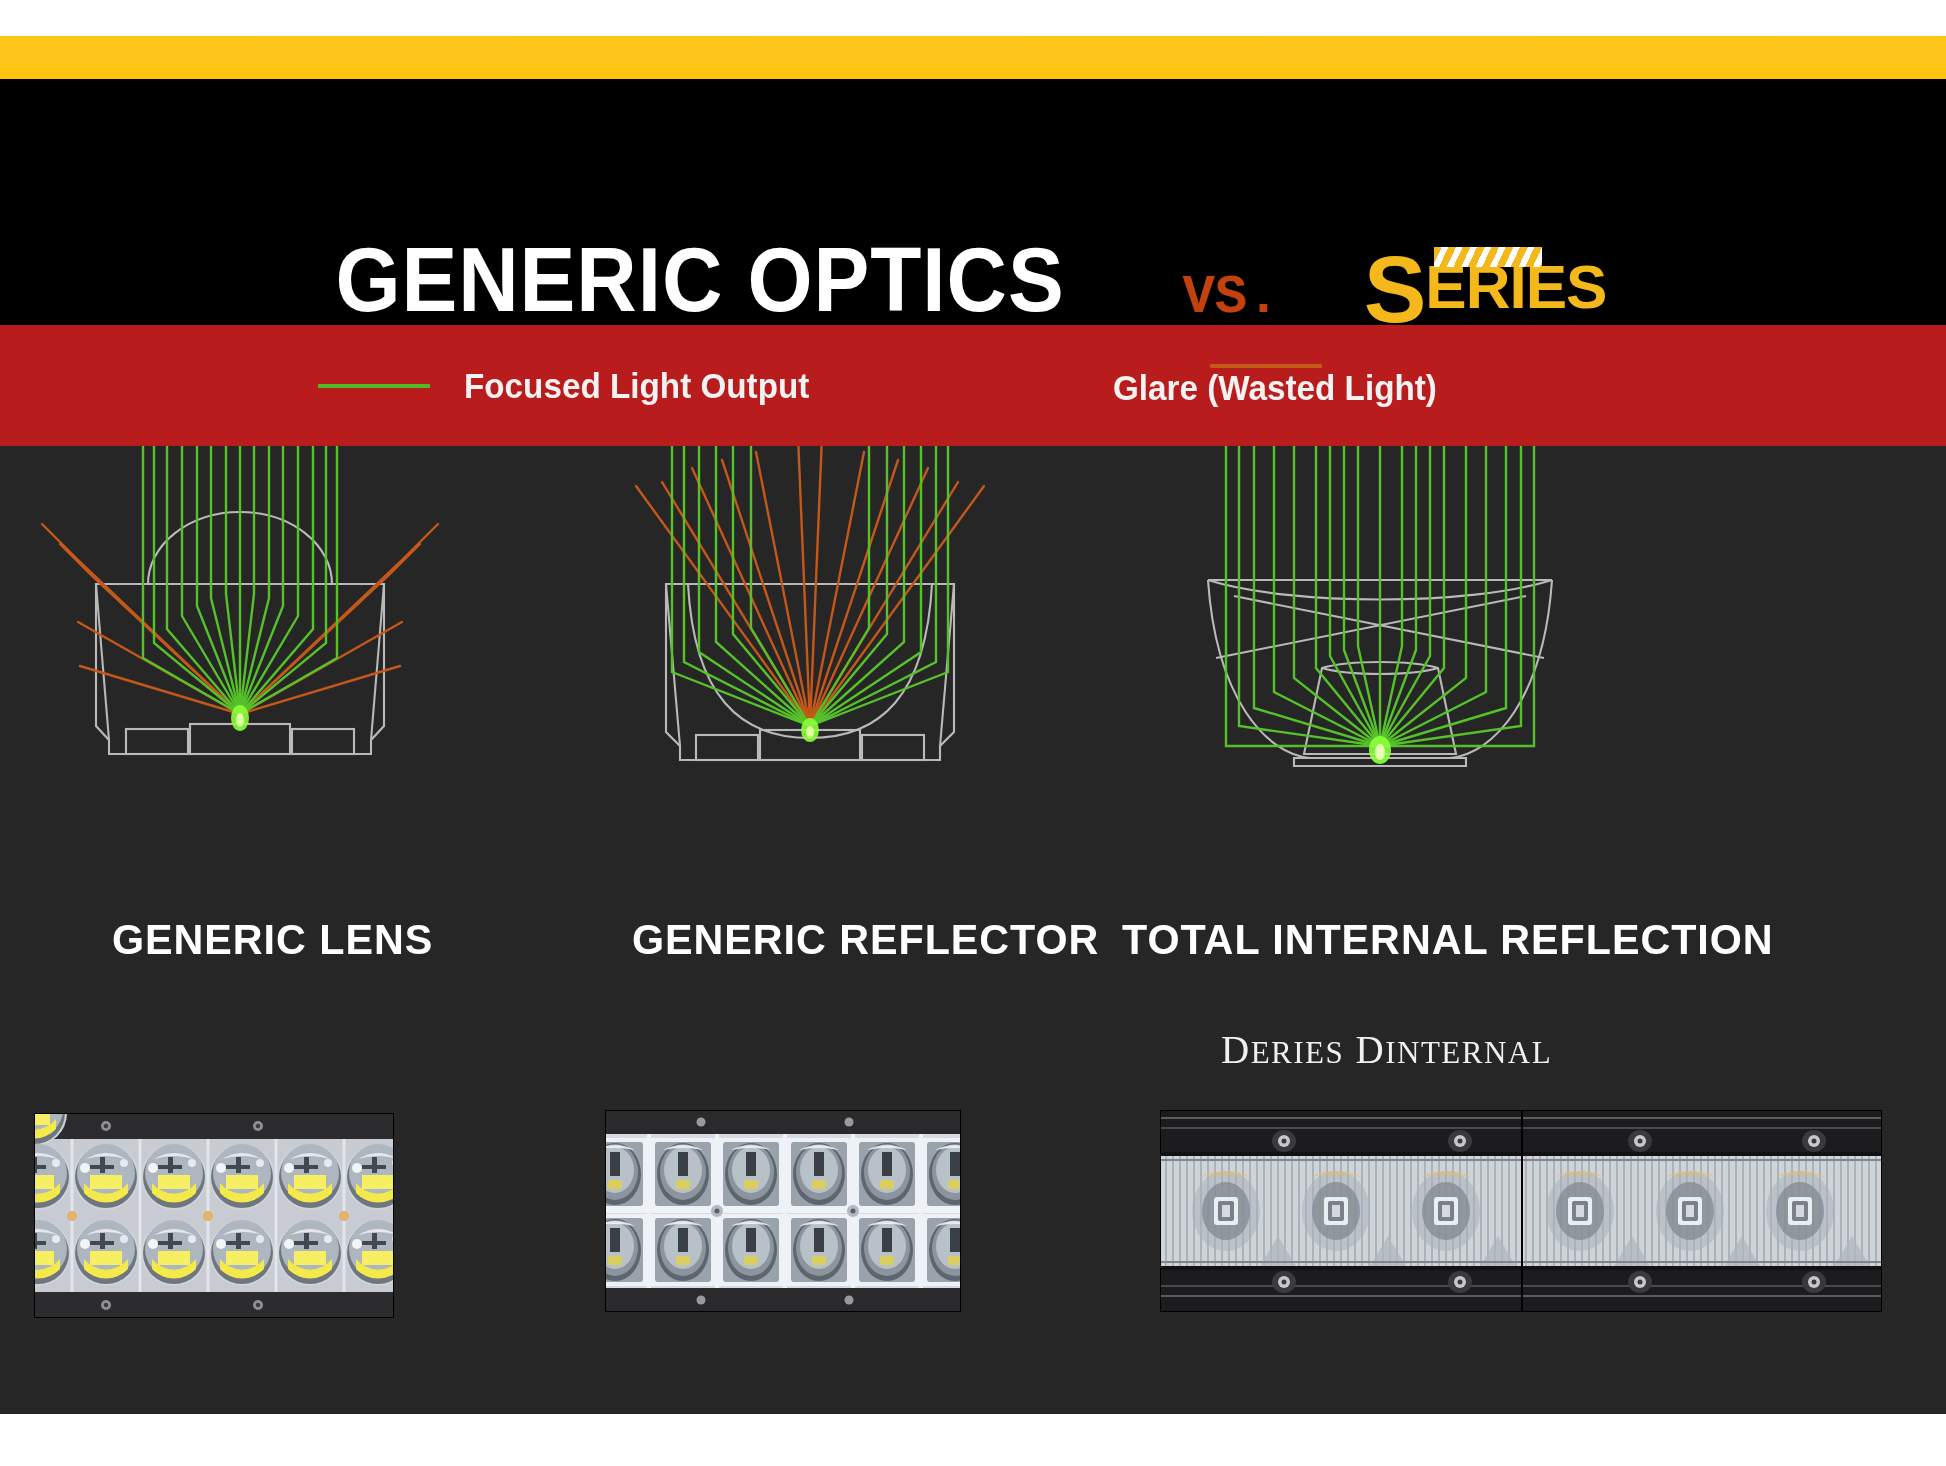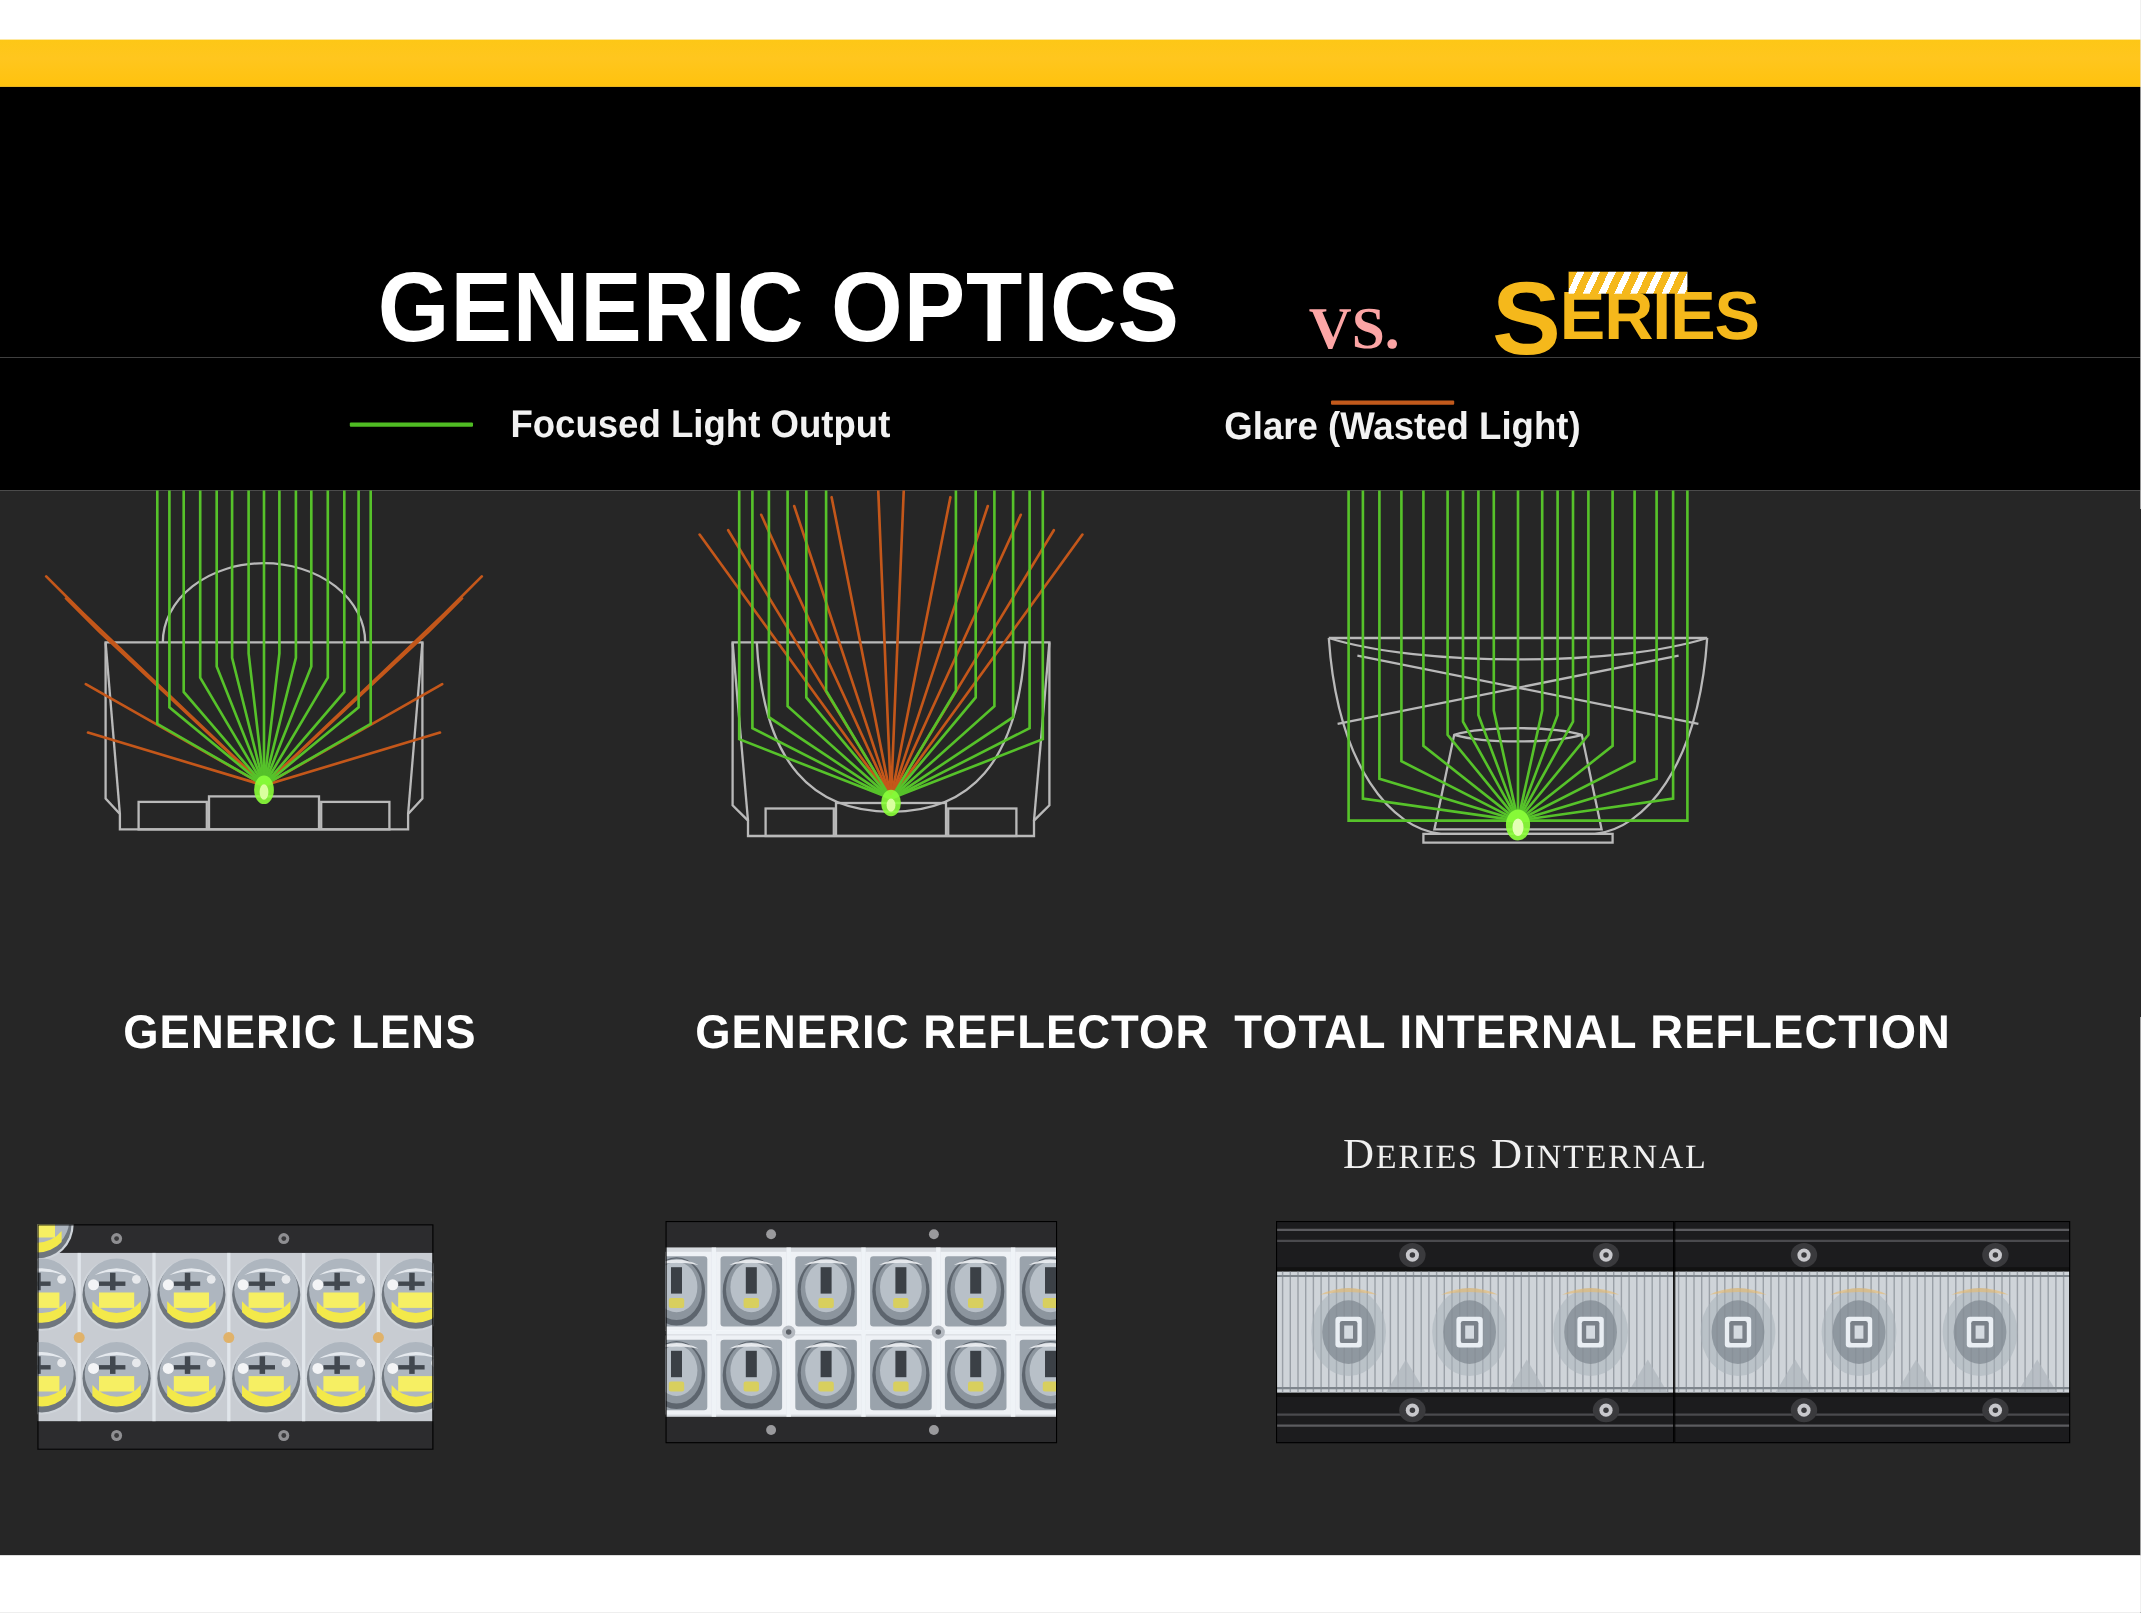--- a/index.html
+++ b/index.html
@@ -49,24 +49,24 @@
     font-weight: 700;
     font-size: 90px;
     letter-spacing: 1px;
     color: #ffffff;
     transform: scaleX(0.93);
     white-space: nowrap;
     line-height: 1;
     padding-top: 12px;
   }
   .title-vs {
-    font-family: Liberation Serif, serif;
+    font-family: Liberation Mono, monospace;
     font-weight: 700;
     font-size: 54px;
-    color: #fca5a5;
+    color: #c2410c;
     white-space: nowrap;
     line-height: 1;
     margin: 0 58px 0 90px;
     padding-top: 36px;
   }
 
   
   .ss-logo {
     position: relative;
     width: 300px;
@@ -103,21 +103,21 @@
       115deg,
       #f5b81b 0px, #f5b81b 7px,
       #ffffff 7px, #ffffff 13px
     );
     z-index: 3;
   }
 
   
   .legend-band {
     position: absolute; left: 0; top: 325px; width: 100%; height: 121px;
-    background: #000000;
+    background: #b91c1c;
     display: flex;
     align-items: center;
   }
   .legend-inner {
     display: flex;
     align-items: center;
     width: 100%;
     padding-left: 318px;
     box-sizing: border-box;
   }

